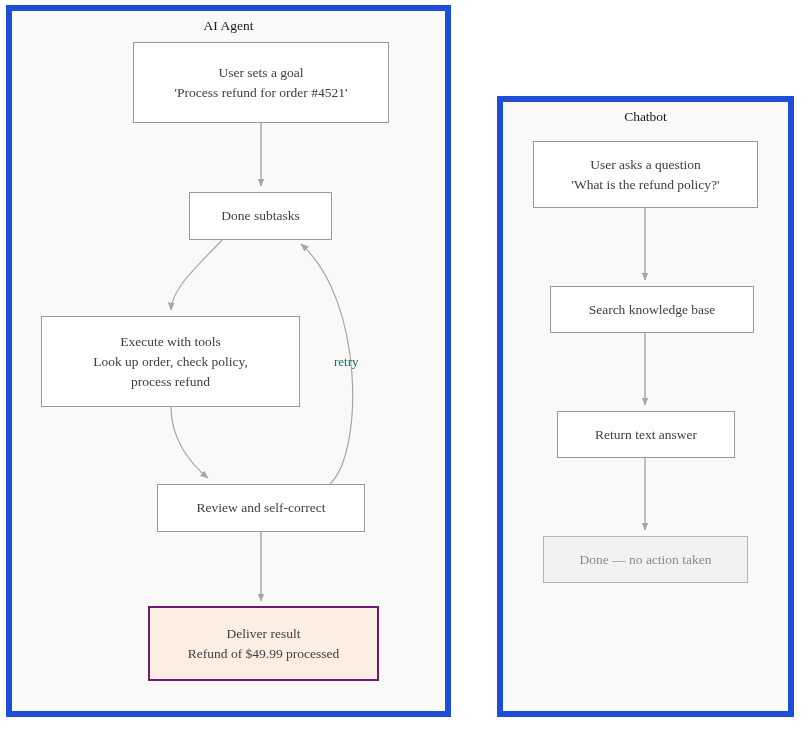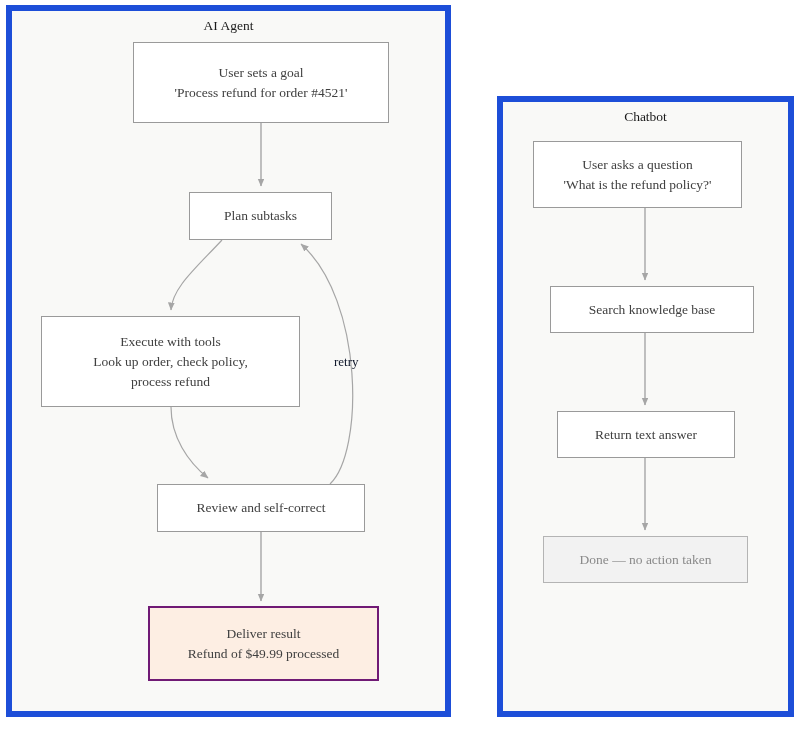--- a/index.html
+++ b/index.html
@@ -71,21 +71,21 @@
   }
   .node.muted {
     background: #f2f2f2;
     border: 1px solid #b4b4b4;
     color: #8a8a8a;
   }
   .edge-label {
     position: absolute;
     font-size: 13px;
     line-height: 16px;
-    color: #0f172a;
+    color: #0f766e;
     background: transparent;
     white-space: nowrap;
   }
 </style>
 </head>
 <body>
 
 <div id="canvas">
 
   <div class="panel" style="left:6px; top:5px; width:445px; height:712px;">
@@ -119,21 +119,21 @@
 
     <path d="M645,458 L645,530" stroke="#a6a6a6" stroke-width="1.4" fill="none" marker-end="url(#arrowhead)"></path>
   </svg>
 
   <div class="node" style="left:133px; top:42px; width:256px; height:81px;">
     <span>User sets a goal</span>
     <span class="line2">'Process refund for order #4521'</span>
   </div>
 
   <div class="node" style="left:189px; top:192px; width:143px; height:48px;">
-    <span>Plan subtasks</span>
+    <span>Done subtasks</span>
   </div>
 
   <div class="node" style="left:41px; top:316px; width:259px; height:91px;justify-content:center;">
     <span>Execute with tools</span>
     <span class="line2">Look up order, check policy,</span>
     <span class="line2">process refund</span>
   </div>
 
   <div class="node" style="left:157px; top:484px; width:208px; height:48px;">
     <span>Review and self-correct</span>
@@ -141,21 +141,21 @@
 
   <div class="node highlight" style="left:148px; top:606px; width:231px; height:75px;">
     <span>Deliver result</span>
     <span class="line2">Refund of $49.99 processed</span>
   </div>
 
   <div class="edge-label" style="left:334px; top:354px;">
     <span>retry</span>
   </div>
 
-  <div class="node" style="left:533px; top:141px; width:209px; height:67px;">
+  <div class="node" style="left:533px; top:141px; width:225px; height:67px;">
     <span>User asks a question</span>
     <span class="line2">'What is the refund policy?'</span>
   </div>
 
   <div class="node" style="left:544px; top:286px; width:204px; height:47px;margin-left:6px;">
     <span>Search knowledge base</span>
   </div>
 
   <div class="node" style="left:557px; top:411px; width:178px; height:47px;">
     <span>Return text answer</span>

